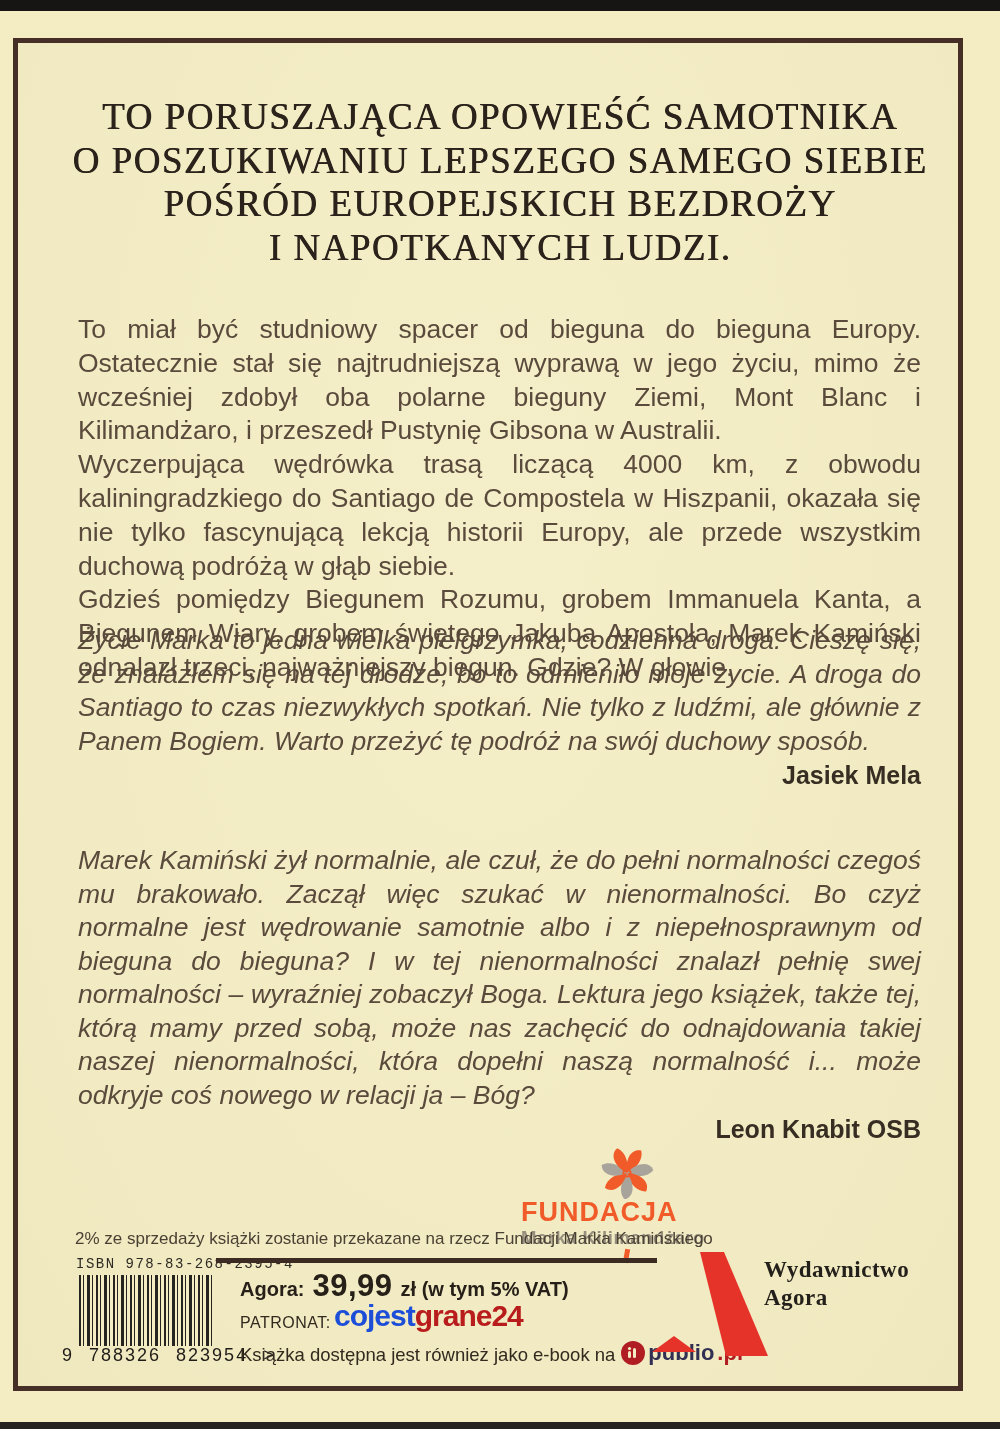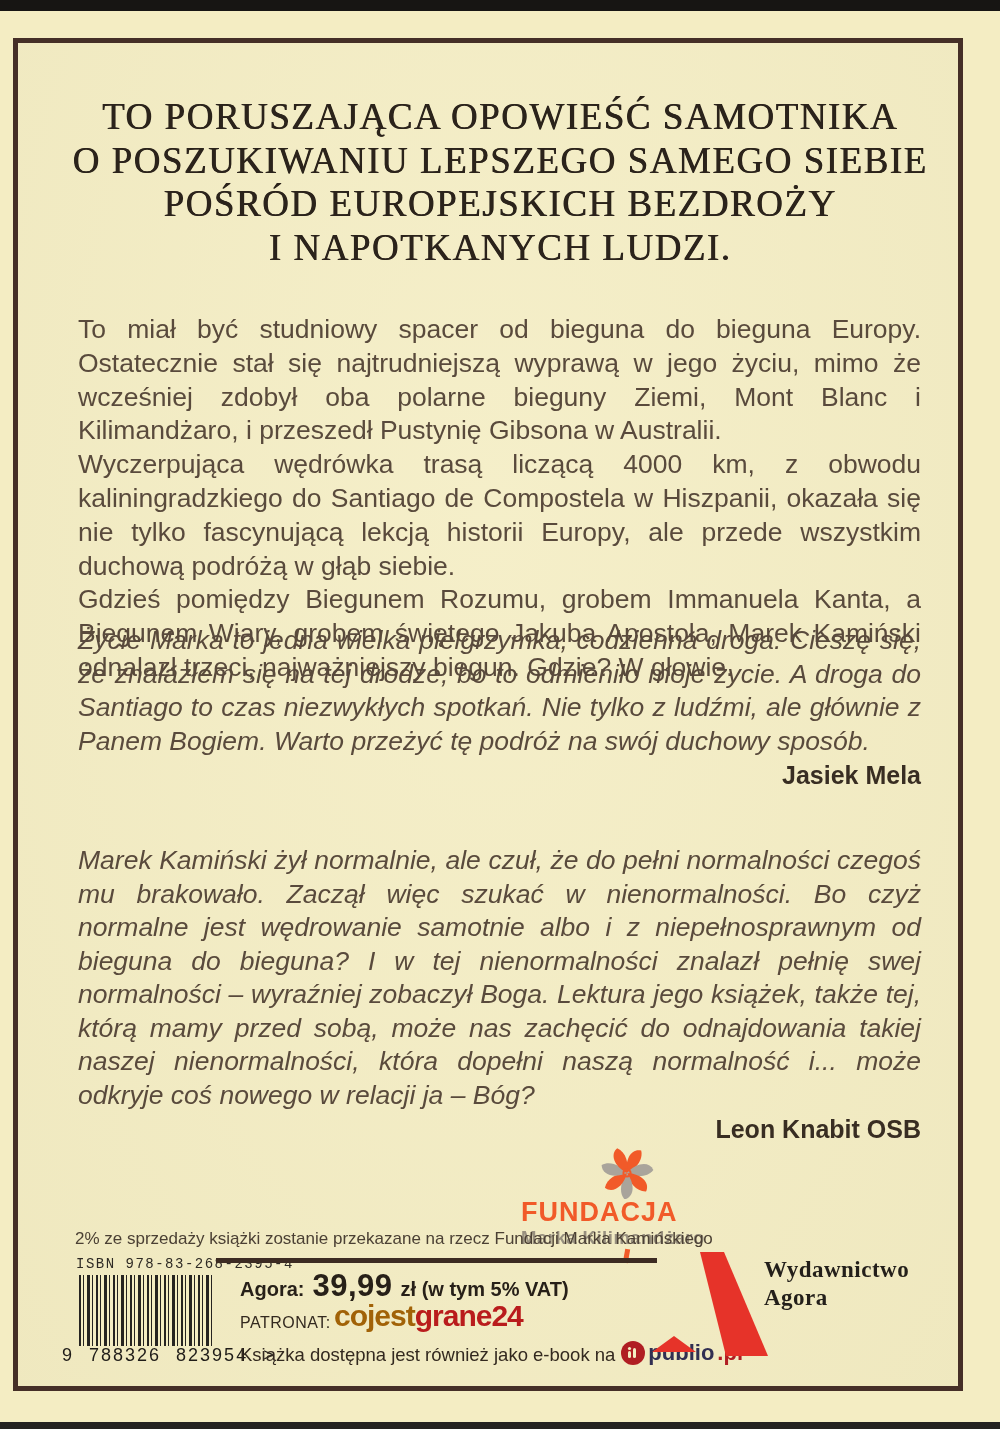--- a/index.html
+++ b/index.html
@@ -66,21 +66,21 @@
     position:absolute;left:62px;top:1345px;font-size:18px;color:#1f1c18;
     letter-spacing:2px;word-spacing:8px;white-space:nowrap;
   }
   .rule{position:absolute;left:216px;top:1258px;width:441px;height:5px;background:#3c2b22;}
   .price{position:absolute;left:240px;top:1268px;display:flex;align-items:baseline;gap:8px;color:#272018;white-space:nowrap;}
   .price .lbl{font-size:20px;font-weight:bold;}
   .price .amt{font-size:31px;font-weight:bold;letter-spacing:0.5px;}
   .price .sfx{font-size:20px;font-weight:bold;}
   .patronat{position:absolute;left:240px;top:1314px;font-size:16px;color:#33291f;letter-spacing:0.5px;}
   .cjg{position:absolute;left:334px;top:1299px;font-size:30px;font-weight:bold;letter-spacing:-1px;white-space:nowrap;}
-  .cjg .p1{color:#a16207;}
+  .cjg .p1{color:#1d4ed8;}
   .cjg .p2{color:#b91c1c;}
   .ebook{position:absolute;left:240px;top:1340px;display:flex;align-items:flex-end;gap:6px;white-space:nowrap;}
   .ebook .txt{font-size:18.5px;color:#33291f;}
   .publio{display:flex;align-items:center;gap:3px;}
   .publio .name{font-size:22px;font-weight:bold;color:#312f52;}
   .publio .tld{font-size:22px;font-weight:bold;color:#b01e23;}
   .agora-a{position:absolute;left:650px;top:1252px;}
   .pubname{
     position:absolute;left:764px;top:1256px;
     font-family:"Liberation Serif","DejaVu Serif",serif;

